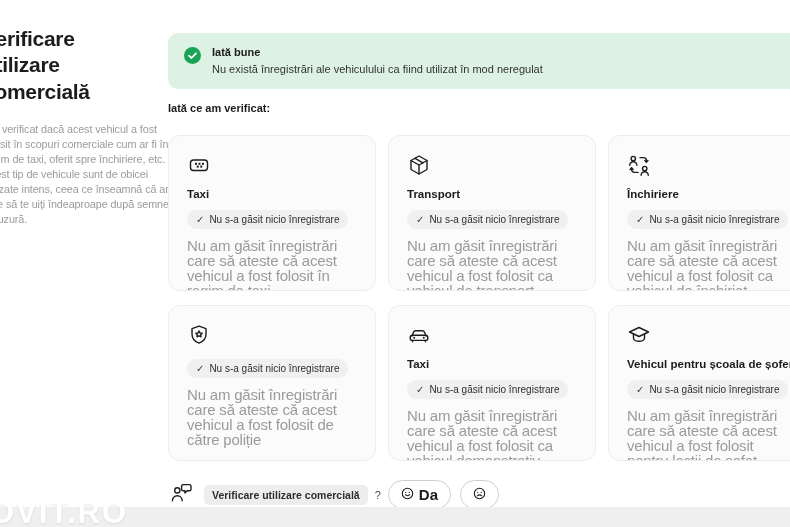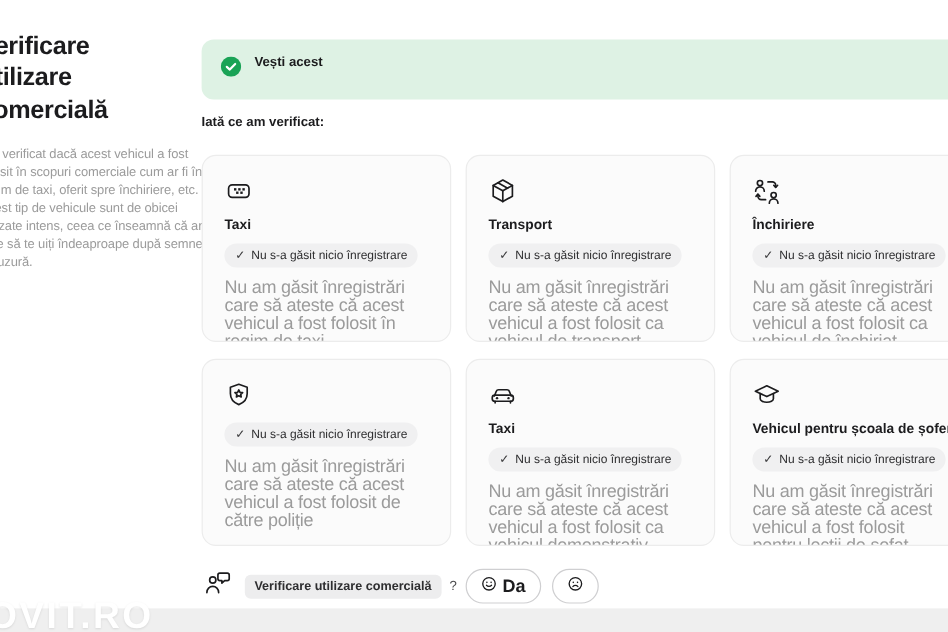--- a/index.html
+++ b/index.html
@@ -92,21 +92,22 @@
 <main class="main">
 
   <div class="banner">
     <span class="check-circle">
       <svg width="17" height="17" viewBox="0 0 17 17">
         <circle cx="8.5" cy="8.5" r="8.5" fill="#1aa356"></circle>
         <path d="M5 8.7 L7.5 11 L12 6.3" fill="none" stroke="#fff" stroke-width="1.8" stroke-linecap="round" stroke-linejoin="round"></path>
       </svg>
     </span>
     <div>
-      <div class="banner-title">Vești acest</div>
+      <div class="banner-title">Iată bune</div>
+      <div class="banner-msg">Nu există înregistrări ale vehiculului ca fiind utilizat în mod neregulat</div>
     </div>
   </div>
 
   <div class="section-title">Iată ce am verificat:</div>
 
   <div class="cards">
 
     <div class="card">
       <div class="card-icon">
         <svg width="24" height="24" viewBox="0 0 24 24">

